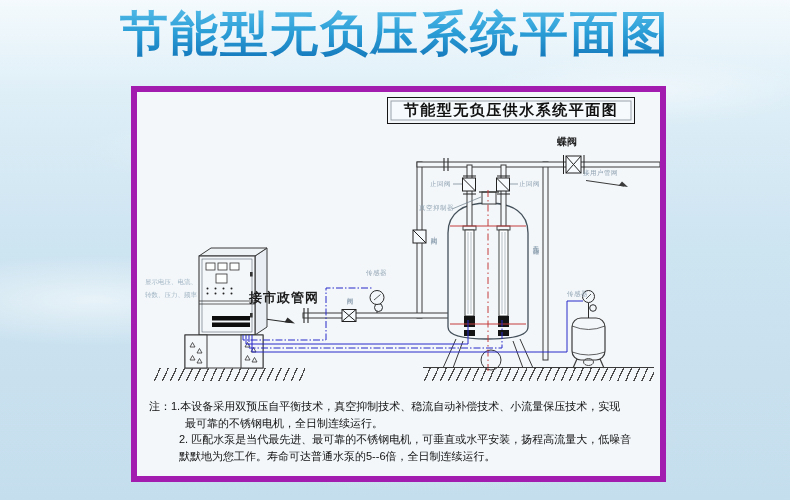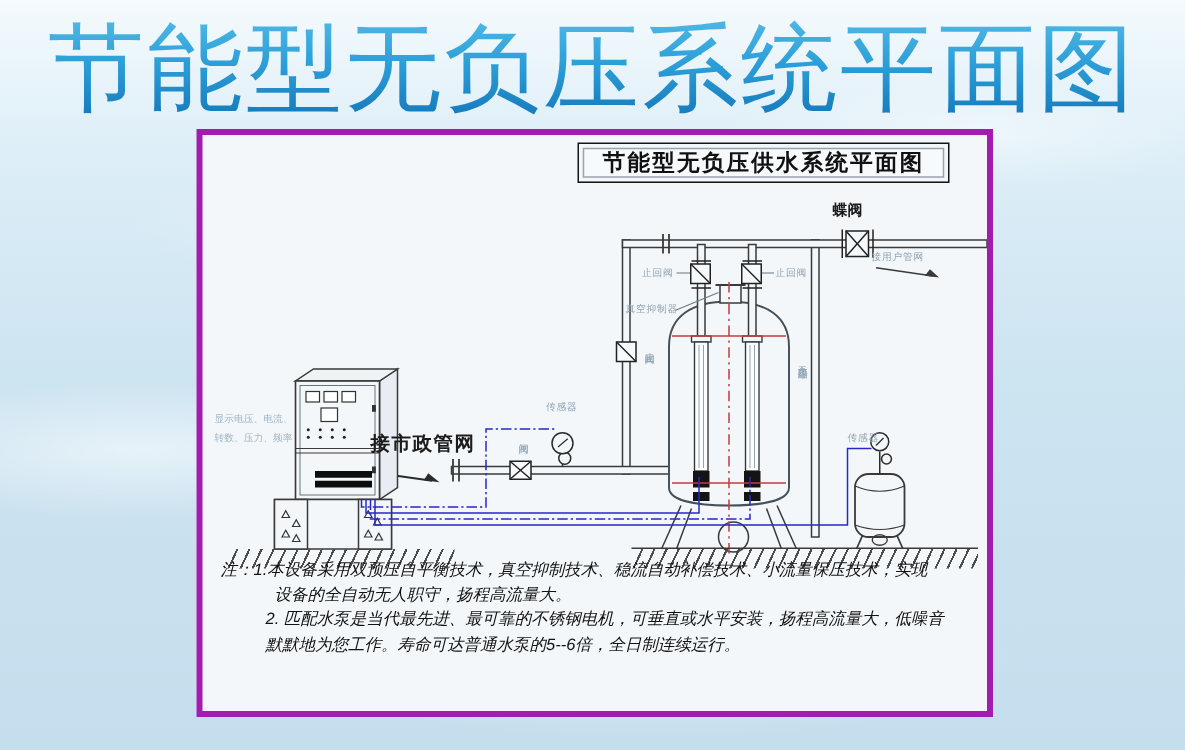--- a/index.html
+++ b/index.html
@@ -8,46 +8,46 @@
     font-family:"Liberation Sans",sans-serif;
     background:
       radial-gradient(ellipse 320px 70px at 12% 60%, rgba(255,255,255,.55), transparent 65%),
       radial-gradient(ellipse 260px 55px at 82% 18%, rgba(255,255,255,.45), transparent 65%),
       radial-gradient(ellipse 380px 80px at 55% 88%, rgba(255,255,255,.4), transparent 65%),
       radial-gradient(ellipse 300px 60px at 35% 30%, rgba(255,255,255,.3), transparent 65%),
       linear-gradient(180deg,#f4fafd 0%,#ddeef7 20%,#cde4f1 50%,#c5deed 100%);
   }
   .page-title{
     position:absolute;left:50%;top:2px;transform:translateX(-50%);
-    font-size:64px;font-weight:normal;letter-spacing:2px;white-space:nowrap;
+    font-size:48px;font-weight:bold;letter-spacing:2px;white-space:nowrap;
     background:linear-gradient(180deg,#5cc0ea 0%,#2da0d8 45%,#0e6fb4 100%);
     -webkit-background-clip:text;background-clip:text;color:transparent;
     -webkit-text-fill-color:transparent;
   }
   .panel{
     position:absolute;left:131px;top:86px;width:523px;height:384px;
-    border:4px solid #a21caf;background:#f3f7fa;
+    border:6px solid #a21caf;background:#f3f7fa;
   }
   .panel svg{position:absolute;left:0;top:0;}
   .title-box{
     position:absolute;left:250px;top:5px;width:246px;height:25px;
     border:1.5px solid #151515;box-shadow:inset 0 0 0 2.5px #f3f7fa, inset 0 0 0 3.5px #9aa3ab;
     display:flex;align-items:center;justify-content:center;
     font-size:15px;font-weight:bold;letter-spacing:1.5px;color:#111;background:#f6fafc;
   }
   .lbl{position:absolute;white-space:nowrap;color:#1c1c1c;}
   .lbl-md{font-size:10px;font-weight:bold;}
   .lbl-big{font-size:13px;font-weight:bold;letter-spacing:1px;}
   .lbl-xs{font-size:6.5px;color:#91a3b2;letter-spacing:.5px;}
   .lbl-v{writing-mode:vertical-rl;text-orientation:upright;letter-spacing:1px;}
   .cab-note{position:absolute;left:8px;top:183px;width:62px;font-size:6.5px;line-height:13px;color:#a3b6c4;}
   .hatch{position:absolute;height:13px;background:repeating-linear-gradient(115deg,transparent 0 6px,#4c4c4c 6px 7.3px);}
   .hatch.h1{left:16px;top:276px;width:152px;}
   .hatch.h2{left:286px;top:275px;width:231px;border-top:1.2px solid #3a3a3a;}
-  .notes{position:absolute;left:12px;top:282px;width:504px;font-size:11px;line-height:16.5px;color:#121212;font-style:italic;}
+  .notes{position:absolute;left:12px;top:306px;width:504px;font-size:11px;line-height:16.5px;color:#121212;}
   .notes .n-ind1{padding-left:36px;}
   .notes .n-ind2{padding-left:30px;}
 </style>
 </head>
 <body>
 
 <div class="page-title">节能型无负压系统平面图</div>
 
 <div class="panel">
 
@@ -248,18 +248,18 @@
   <div class="cab-note">
     <div>显示电压、电流、</div>
     <div>转数、压力、频率</div>
   </div>
 
   <div class="hatch h1"></div>
   <div class="hatch h2"></div>
 
   <div class="notes">
     <div>注：1.本设备采用双预压自平衡技术，真空抑制技术、稳流自动补偿技术、小流量保压技术，实现</div>
-    <div class="n-ind1">设备的全自动无人职守，扬程高流量大。</div>
+    <div class="n-ind1">最可靠的不锈钢电机，全日制连续运行。</div>
     <div class="n-ind2">2. 匹配水泵是当代最先进、最可靠的不锈钢电机，可垂直或水平安装，扬程高流量大，低噪音</div>
     <div class="n-ind2">默默地为您工作。寿命可达普通水泵的5--6倍，全日制连续运行。</div>
   </div>
 
 </div>
 
 </body></html>

